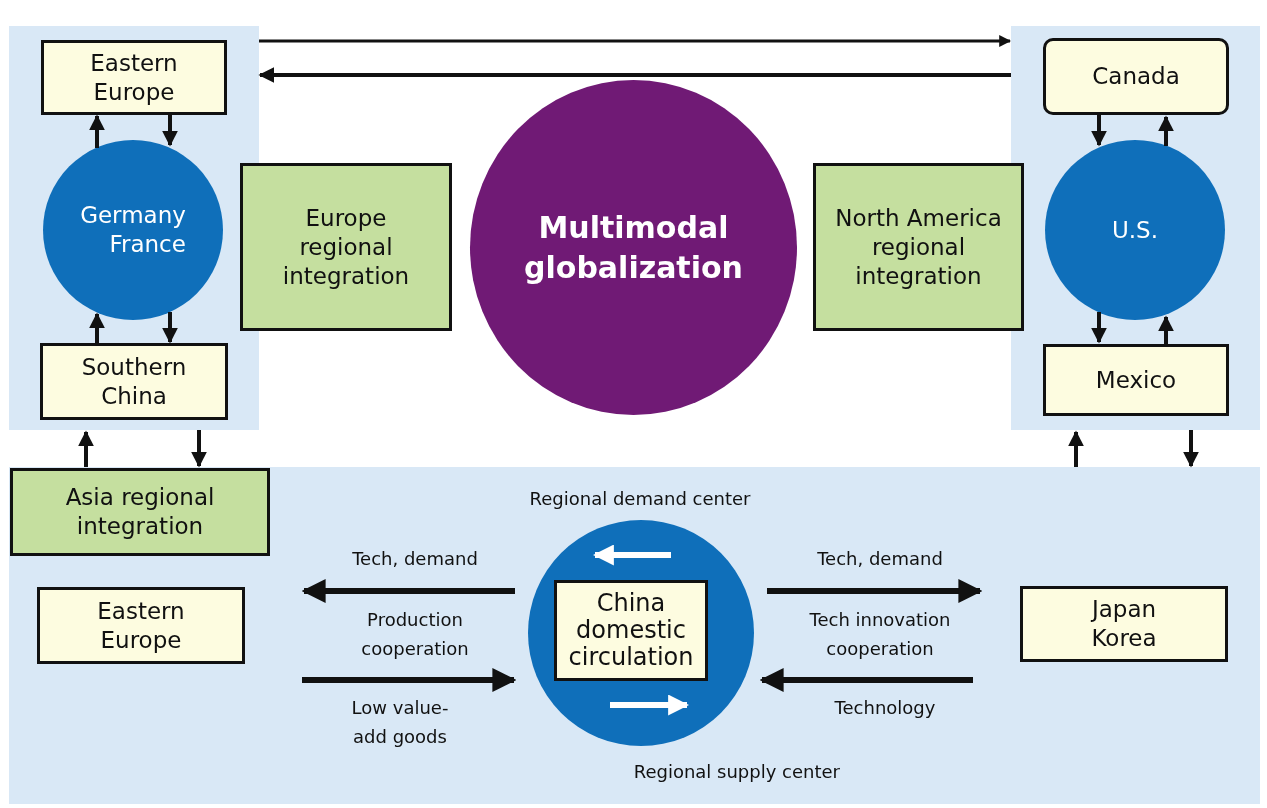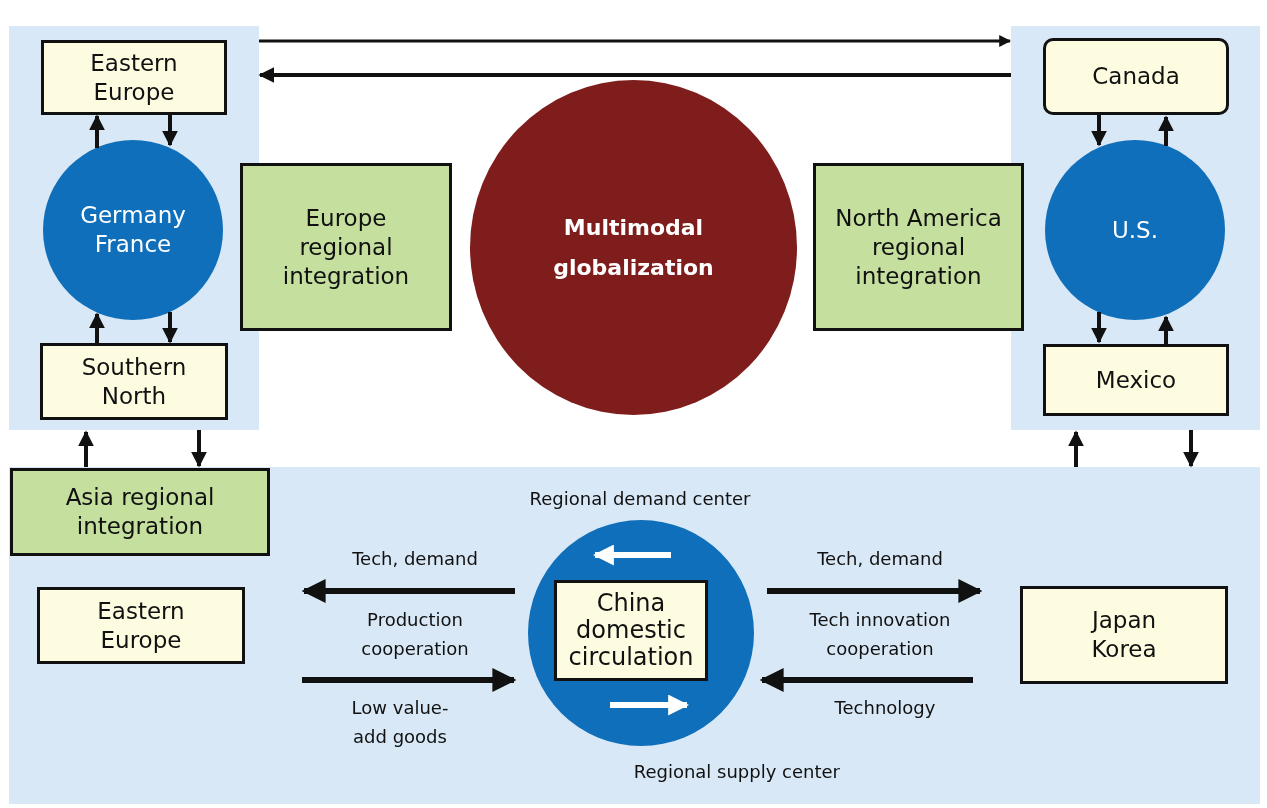--- a/index.html
+++ b/index.html
@@ -3,37 +3,37 @@
 <meta charset="utf-8">
 <style>
   html,body{margin:0;padding:0;background:#fff;}
   body{width:1267px;height:808px;position:relative;overflow:hidden;font-family:"DejaVu Sans",sans-serif;color:#111;}
   .panel{position:absolute;background:#d9e8f6;}
   .box{position:absolute;box-sizing:border-box;border:3px solid #111;display:flex;align-items:center;justify-content:center;text-align:center;font-size:23px;line-height:29px;white-space:pre-line;}
   .cream{background:#fdfce0;}
   .green{background:#c5df9f;}
   .circle{position:absolute;border-radius:50%;display:flex;align-items:center;justify-content:center;text-align:center;white-space:pre-line;}
   .blue{background:#0f6fba;color:#fff;font-size:23px;line-height:29px;}
-  .orange{background:#7f1d1d;color:#fff;font-weight:bold;font-size:22px;line-height:40px;}
+  .orange{background:#701a75;color:#fff;font-weight:bold;font-size:30px;line-height:40px;}
   .label{position:absolute;text-align:center;font-size:18px;line-height:29px;white-space:pre-line;}
   svg.arrows{position:absolute;left:0;top:0;}
 </style>
 </head>
 <body>
 
 <div class="panel" style="left:9px;top:26px;width:250px;height:404px;"></div>
 <div class="panel" style="left:1011px;top:26px;width:249px;height:404px;"></div>
 <div class="panel" style="left:9px;top:467px;width:1251px;height:337px;"></div>
 
 <div class="box cream" style="left:41px;top:40px;width:186px;height:75px;">Eastern
 Europe</div>
-<div class="circle blue" style="left:43px;top:140px;width:180px;height:180px;">Germany
+<div class="circle blue" style="left:43px;top:140px;width:180px;height:180px;text-align:right;">Germany
 France</div>
 <div class="box cream" style="left:40px;top:343px;width:188px;height:77px;">Southern
-North</div>
+China</div>
 <div class="box green" style="left:240px;top:163px;width:212px;height:168px;">Europe
 regional
 integration</div>
 
 <div class="circle orange" style="left:470px;top:80px;width:327px;height:335px;">Multimodal
 globalization</div>
 
 <div class="box green" style="left:813px;top:163px;width:211px;height:168px;">North America
 regional
 integration</div>
@@ -42,21 +42,21 @@
 <div class="box cream" style="left:1043px;top:344px;width:186px;height:72px;">Mexico</div>
 
 <div class="box green" style="left:10px;top:468px;width:260px;height:88px;">Asia regional
 integration</div>
 <div class="box cream" style="left:37px;top:587px;width:208px;height:77px;">Eastern
 Europe</div>
 <div class="circle blue" style="left:528px;top:520px;width:226px;height:226px;"></div>
 <div class="box cream" style="left:554px;top:580px;width:154px;height:101px;font-size:24px;line-height:27px;">China
 domestic
 circulation</div>
-<div class="box cream" style="left:1020px;top:586px;width:208px;height:98px;">Japan
+<div class="box cream" style="left:1020px;top:586px;width:208px;height:76px;">Japan
 Korea</div>
 
 <div class="label" style="left:440px;top:484px;width:400px;">Regional demand center</div>
 <div class="label" style="left:440px;top:757px;width:400px;text-align:right;">Regional supply center</div>
 
 <div class="label" style="left:300px;top:544px;width:230px;">Tech, demand</div>
 <div class="label" style="left:300px;top:605px;width:230px;">Production
 cooperation</div>
 <div class="label" style="left:300px;top:693px;width:200px;">Low value-
 add goods</div>

